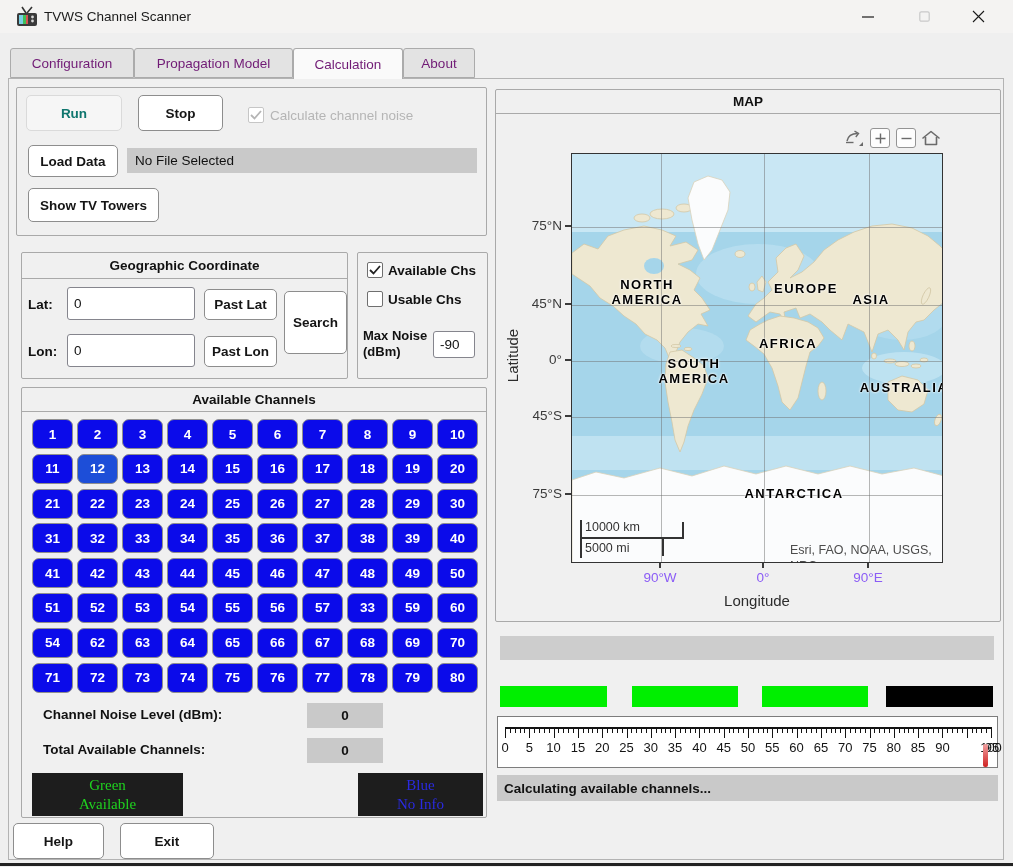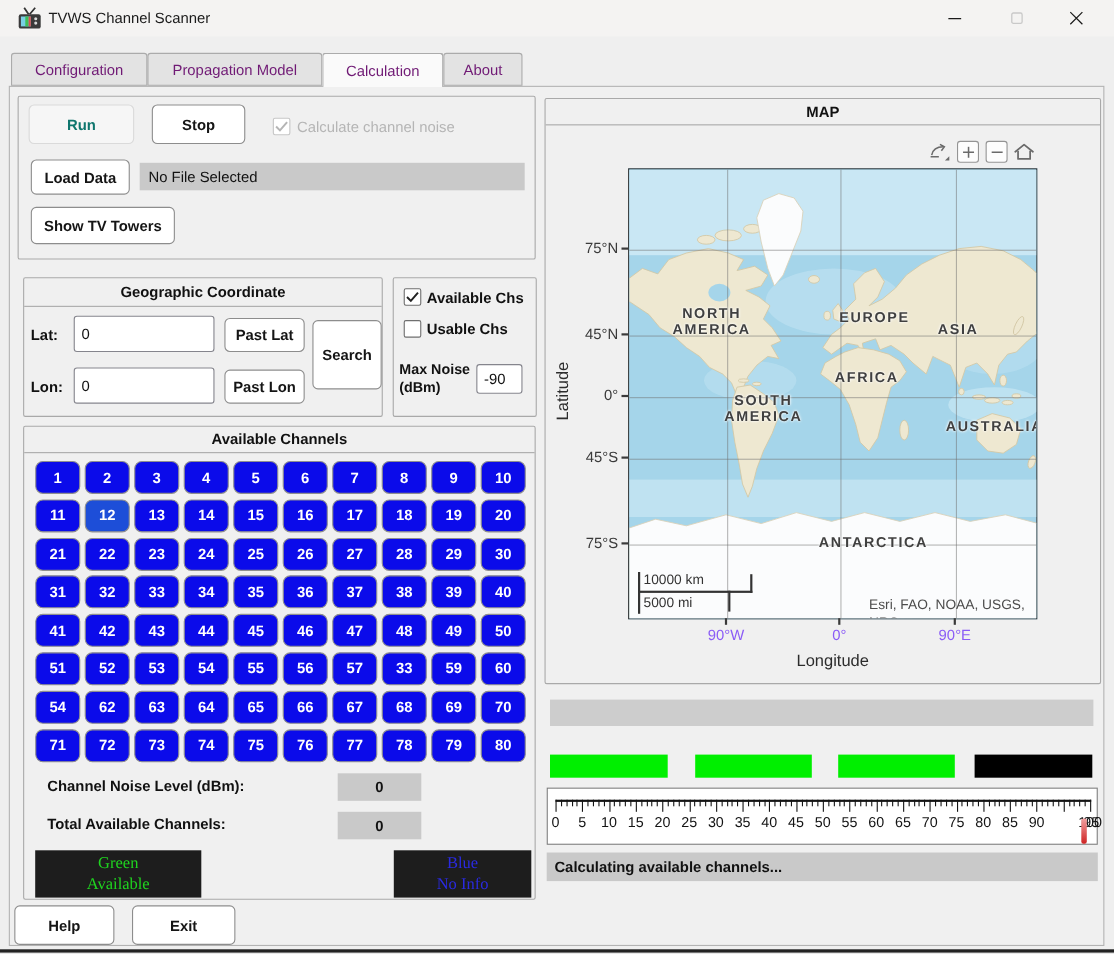--- a/index.html
+++ b/index.html
@@ -43,21 +43,21 @@
        color:#fff;font-weight:bold;font-size:13.5px;display:flex;align-items:center;justify-content:center;}
   .legend-box{position:absolute;background:#1d1d1d;display:flex;flex-direction:column;align-items:center;
        justify-content:center;font-family:"Liberation Serif",serif;font-size:15px;line-height:19px;z-index:6;}
 
   
   .map-axes{position:absolute;left:571px;top:153px;width:372px;height:410px;box-sizing:border-box;
        border:1px solid #333;background:#a5d5ea;overflow:hidden;z-index:6;}
   .map-axes svg{position:absolute;left:0;top:0;}
   .grid-h{position:absolute;left:0;width:372px;height:1px;background:#6f6f6f;opacity:.5;z-index:2;}
   .grid-v{position:absolute;top:0;width:1px;height:410px;background:#6f6f6f;opacity:.5;z-index:2;}
-  .geo-label{position:absolute;transform:translate(-50%,-50%);color:#404040;font-weight:bold;font-size:13px;
+  .geo-label{position:absolute;transform:translate(-50%,-50%);color:#000000;font-weight:bold;font-size:13px;
        letter-spacing:1.5px;white-space:pre-line;text-align:center;z-index:3;
        text-shadow:0 0 2px #fff,0 0 3px #fff;}
   .ytick-label{position:absolute;width:46px;text-align:right;font-size:13.5px;color:#3a3a3a;z-index:6;}
   .ytick-mark{position:absolute;left:565px;width:6px;height:2px;background:#3a3a3a;z-index:6;}
   .xtick-label{position:absolute;width:60px;text-align:center;font-size:13.5px;color:#8b5cf6;z-index:6;}
   .xtick-mark{position:absolute;top:562px;width:2px;height:6px;background:#3a3a3a;z-index:6;}
   .axis-label{position:absolute;font-size:15px;color:#2c2c2c;text-align:center;z-index:6;}
   .sb{position:absolute;background:#333;z-index:4;}
   .sb-text{position:absolute;font-size:12.5px;color:#333;z-index:4;text-shadow:0 0 2px #fff;}
   .attribution{position:absolute;font-size:12.5px;line-height:15.5px;color:#4c4c4c;z-index:4;text-shadow:0 0 2px rgba(255,255,255,.8);}
@@ -344,21 +344,21 @@
         <div class="grid-h" style="top: 207px;"></div>
         <div class="grid-h" style="top: 263px;"></div>
         <div class="grid-h" style="top: 341px;"></div>
         <div class="grid-v" style="left: 89px;"></div>
         <div class="grid-v" style="left: 192px;"></div>
         <div class="grid-v" style="left: 297px;"></div>
       </div>
     <div id="map-geo-labels">
         <div class="geo-label" style="left: 75px; top: 138px;">NORTH
 AMERICA</div>
-        <div class="geo-label" style="left: 208px; top: 134px; padding-left: 30px;">EUROPE</div>
+        <div class="geo-label" style="left: 219px; top: 134px; padding-left: 30px;">EUROPE</div>
         <div class="geo-label" style="left: 299px; top: 145px;">ASIA</div>
         <div class="geo-label" style="left: 216px; top: 189px;">AFRICA</div>
         <div class="geo-label" style="left: 122px; top: 217px;">SOUTH
 AMERICA</div>
         <div class="geo-label" style="left: 332px; top: 233px;">AUSTRALIA</div>
         <div class="geo-label" style="left: 222px; top: 339px;">ANTARCTICA</div>
       </div>
 
     <div class="sb" style="left:8px;top:366px;width:2px;height:38px;"></div>
     <div class="sb" style="left:8px;top:383px;width:104px;height:2px;"></div>

